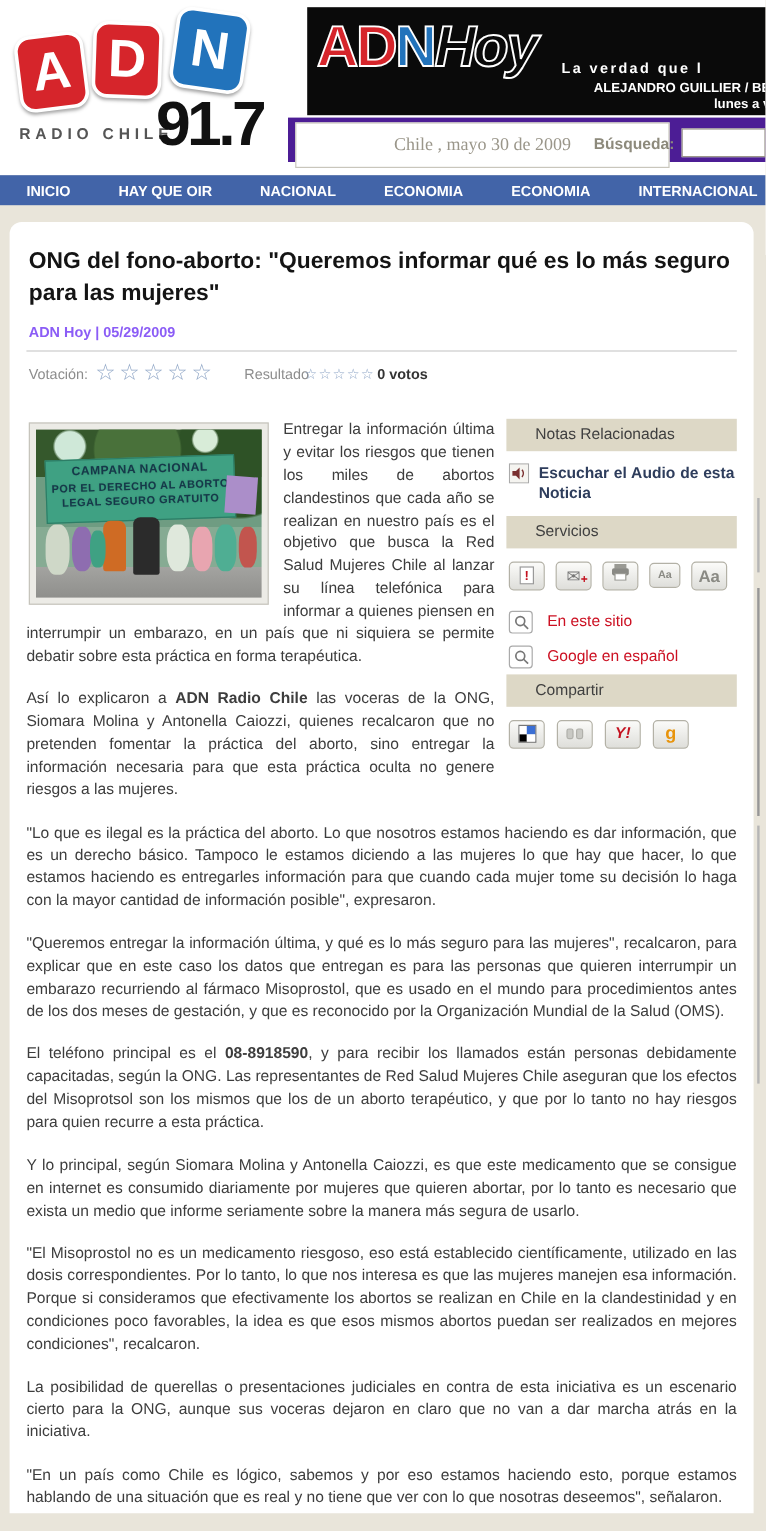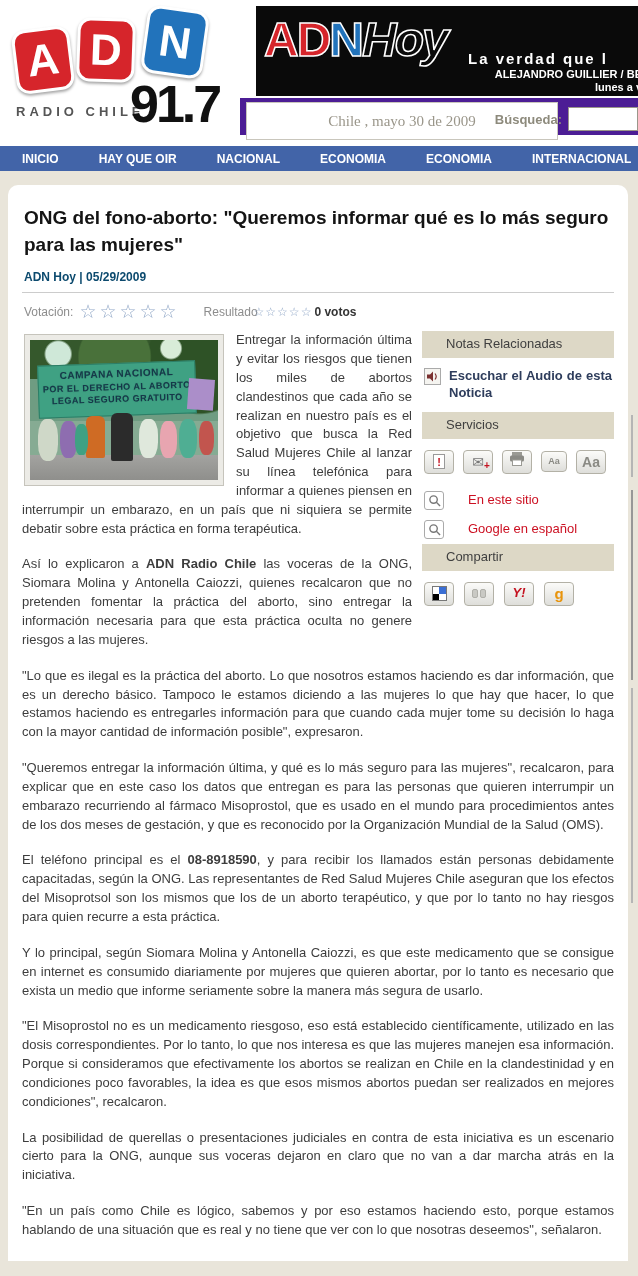--- a/index.html
+++ b/index.html
@@ -16,39 +16,39 @@
   .tile-d { left:63px; top:10px; background:#d6252b; transform:rotate(2deg); }
   .tile-n { left:130px; top:0; background:#2273bb; transform:rotate(8deg); width:62px; height:68px; }
   .logo-sub { position:absolute; left:2px; top:96px; font-size:13px; letter-spacing:4px; color:#555; font-weight:bold; }
   .logo-freq { position:absolute; left:116px; top:66px; font-size:52px; font-weight:bold; color:#111; letter-spacing:-3px; }
 
   .banner { position:absolute; left:256px; top:6px; right:0; height:90px; background:#0a0a0a; overflow:hidden; }
   .banner-logo { position:absolute; left:8px; top:6px; font-size:48px; font-weight:bold; letter-spacing:-2px; }
   .banner-logo .red  { color:#d6252b; -webkit-text-stroke:1.5px #fff; }
   .banner-logo .blue { color:#2273bb; -webkit-text-stroke:1.5px #fff; }
   .banner-logo .hoy  { color:transparent; -webkit-text-stroke:1.6px #fff; font-style:italic;margin-top:16px; }
-  .banner-slogan { position:absolute; left:212px; top:44px; color:#fff; font-weight:bold; font-size:15px; letter-spacing:2px; white-space:nowrap; }
+  .banner-slogan { position:absolute; left:212px; top:44px; color:#fff; font-weight:bold; font-size:12px; letter-spacing:2px; white-space:nowrap; }
   .banner-l2 { position:absolute; right:-4px; top:62px; color:#fff; font-weight:bold; font-size:11px; white-space:nowrap; }
   .banner-l3 { position:absolute; right:-4px; top:75px; color:#fff; font-weight:bold; font-size:11px; white-space:nowrap; }
 
   .datebar { position:absolute; left:240px; top:98px; right:0; height:37px; background:#4c1d95; }
   .datebox { position:absolute; left:6px; top:4px; width:312px; height:38px; background:#fff; border:1px solid #c9c6bc;
              text-align:center; line-height:36px; font-family:"Liberation Serif", serif; color:#9a968a; font-size:15px; }
   .search-label { position:absolute; right:76px; top:14px; color:#8d8a7c; font-weight:bold; font-size:13px; }
   .search-input { position:absolute; right:0; top:9px; width:70px; height:24px; border:1px solid #9a968a; background:#fff; }
 
   
   .nav { position:relative; height:25px; background:#4264a8; display:flex; align-items:center; padding-left:22px; }
   .nav-item { color:#fff; font-weight:bold; font-size:12px; margin-right:40px; white-space:nowrap; cursor:pointer; }
 
   
   .card { margin:14px 10px 0 8px; background:#fff; border-radius:10px 10px 0 0; padding:14px 14px 0; height:1076px; overflow:hidden; }
   .title { font-size:19px; font-weight:bold; color:#141414; line-height:1.4; margin:6px 2px 10px; }
-  .byline { font-size:12px; font-weight:bold; color:#0c4a6e; padding:2px 2px 8px; border-bottom:1px solid #ccc; }
-  .rating { display:flex; align-items:center; gap:6px; margin:9px 2px 10px; font-size:12px; color:#8d8d8d; }
+  .byline { font-size:12px; font-weight:bold; color:#8b5cf6; padding:2px 2px 8px; border-bottom:1px solid #ccc; }
+  .rating { display:flex; align-items:center; gap:6px; margin:9px 2px 28px; font-size:12px; color:#8d8d8d; }
   .stars-big { color:#93a9c8; font-size:19px; letter-spacing:3px; line-height:1; }
   .stars-small { color:#93a9c8; font-size:12px; letter-spacing:1px; margin-left:14px; line-height:1; }
   .votes { color:#333; font-weight:bold; }
 
   
   .body-text { font-size:13px; line-height:1.45; color:#3d3d3d; text-align:justify; }
   .body-text p { margin:0 0 17px; }
 
   
   .photo-frame { float:left; width:200px; height:152px; margin:3px 12px 6px 2px; background:#ecebe6;
@@ -78,21 +78,21 @@
   .sb-icons { display:flex; gap:9px; padding:9px 2px 12px; align-items:center; }
   .icon-btn { width:30px; height:24px; border:1px solid #b3b1a6; border-radius:4px;
               background:linear-gradient(#fbfbf9,#dededa); display:flex; align-items:center; justify-content:center; cursor:pointer; }
   .icon-btn.small-btn { width:26px; height:21px; }
   .page-glyph { display:inline-block; width:12px; height:15px; background:#fff; border:1px solid #999;
                 color:#c41220; font-weight:bold; font-size:11px; text-align:center; line-height:14px; }
   .mail-glyph { font-size:14px; color:#777; position:relative; }
   .mail-plus { position:absolute; right:-6px; bottom:-2px; color:#c41220; font-size:10px; font-weight:bold; }
   .aa-small { font-size:9px; font-weight:bold; color:#8a8a84; }
   .aa-big { font-size:14px; font-weight:bold; color:#8a8a84; }
-  .sb-search-row { display:flex; gap:24px; align-items:flex-end; padding:5px 2px; }
+  .sb-search-row { display:flex; gap:12px; align-items:flex-end; padding:5px 2px; }
   .mag-btn { width:20px; height:19px; border:1px solid #aaa; border-radius:3px; background:#fff;
              display:flex; align-items:center; justify-content:center; cursor:pointer; }
   .red-link { color:#cc1022; font-size:13px; text-decoration:none; cursor:pointer; }
   .share-row { display:flex; gap:10px; padding:9px 2px 10px; align-items:center; }
   .delicious { width:15px; height:15px; border:1px solid #777; display:grid; grid-template-columns:1fr 1fr; grid-template-rows:1fr 1fr; }
   .delicious span:nth-child(1){background:#fff;} .delicious span:nth-child(2){background:#3b6fd4;}
   .delicious span:nth-child(3){background:#000;} .delicious span:nth-child(4){background:#fff;}
   .digg-glyph { display:flex; gap:2px; }
   .digg-glyph span { width:6px; height:9px; background:#c9c9c4; border:1px solid #b0b0aa; border-radius:2px; }
   .yahoo-glyph { color:#c41220; font-weight:bold; font-style:italic; font-size:13px; }

